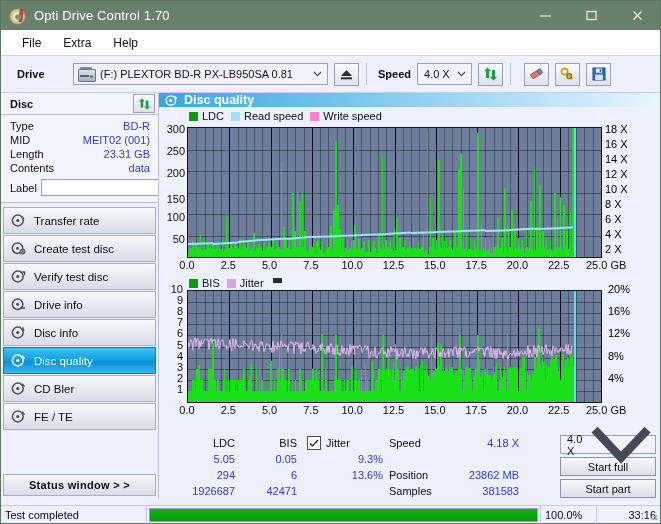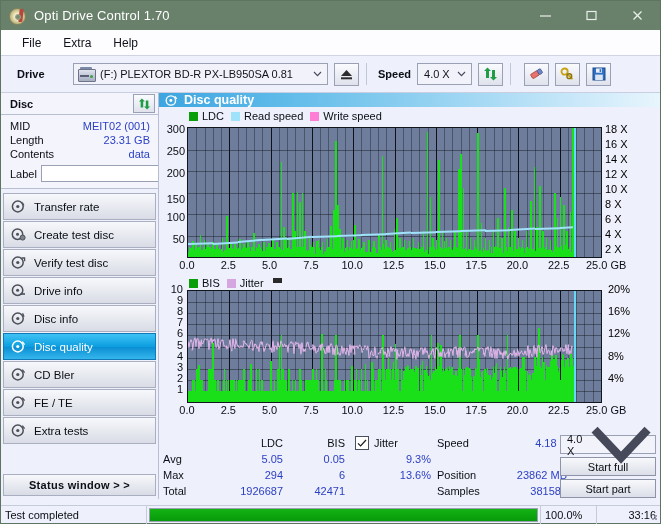--- a/index.html
+++ b/index.html
@@ -329,20 +329,24 @@
         <span class="lbl-bold">Disc</span>
         <div class="tbtn">
           <svg width="13" height="12" viewBox="0 0 15 14">
             <path d="M3 11 L3 4 L1 4 L4.5 0.5 L8 4 L6 4 L6 11 Z" fill="#1f9d46"></path>
             <path d="M12 3 L12 10 L14 10 L10.5 13.5 L7 10 L9 10 L9 3 Z" fill="#1f9d46"></path>
           </svg>
         </div>
       </div>
 
       <div class="disc-info">
+        <div class="inforow">
+          <span class="k">Type</span>
+          <span class="v">BD-R</span>
+        </div>
         <div class="inforow">
           <span class="k">MID</span>
           <span class="v">MEIT02 (001)</span>
         </div>
         <div class="inforow">
           <span class="k">Length</span>
           <span class="v">23.31 GB</span>
         </div>
         <div class="inforow">
           <span class="k">Contents</span>
@@ -414,28 +418,20 @@
           </svg>
           <span>CD Bler</span>
         </div>
         <div class="navbtn">
           <svg class="nav-ico" viewBox="0 0 15 15">
             <circle cx="6.8" cy="7.5" r="5.4" fill="none" stroke="#4b4f58" stroke-width="1.5"></circle>
             <circle cx="6.8" cy="7.5" r="1.6" fill="#4b4f58"></circle>
             <path d="M11.3 2.6 L13.6 5.6" stroke="#4b4f58" stroke-width="1.3"></path>
           </svg>
           <span>FE / TE</span>
-        </div>
-        <div class="navbtn">
-          <svg class="nav-ico" viewBox="0 0 15 15">
-            <circle cx="6.8" cy="7.5" r="5.4" fill="none" stroke="#4b4f58" stroke-width="1.5"></circle>
-            <circle cx="6.8" cy="7.5" r="1.6" fill="#4b4f58"></circle>
-            <path d="M11.3 2.6 L13.6 5.6" stroke="#4b4f58" stroke-width="1.3"></path>
-          </svg>
-          <span>Extra tests</span>
         </div>
       </div>
 
       <div class="spacer"></div>
       <div class="statusbtn">Status window &gt; &gt;</div>
     </div>
 
     <div class="content">
       <div class="panel-title">
         <svg class="pt-ico" viewBox="0 0 15 15">
@@ -2668,26 +2664,20 @@
               <div class="xtick" style="left: 275.8px; top: 0px; transform: translateX(-50%);">15.0</div>
               <div class="xtick" style="left: 317.1px; top: 0px; transform: translateX(-50%);">17.5</div>
               <div class="xtick" style="left: 358.4px; top: 0px; transform: translateX(-50%);">20.0</div>
               <div class="xtick" style="left: 399.7px; top: 0px; transform: translateX(-50%);">22.5</div>
               <div class="xtick" style="left: 441px; top: 0px; transform: translateX(-14px);">25.0 GB</div>
             </div>
         </div>
       </div>
 
       <div class="stats">
-        <div class="col" style="width:48px">
-          <div class="srow">&nbsp;</div>
-          <div class="srow k">Avg</div>
-          <div class="srow k">Max</div>
-          <div class="srow k">Total</div>
-        </div>
         <div class="col" style="width:72px">
           <div class="srow k num" style="justify-content:flex-end">LDC</div>
           <div class="srow v num" style="justify-content:flex-end">5.05</div>
           <div class="srow v num" style="justify-content:flex-end">294</div>
           <div class="srow v num" style="justify-content:flex-end">1926687</div>
         </div>
         <div class="col" style="width:62px">
           <div class="srow k num" style="justify-content:flex-end">BIS</div>
           <div class="srow v num" style="justify-content:flex-end">0.05</div>
           <div class="srow v num" style="justify-content:flex-end">6</div>

